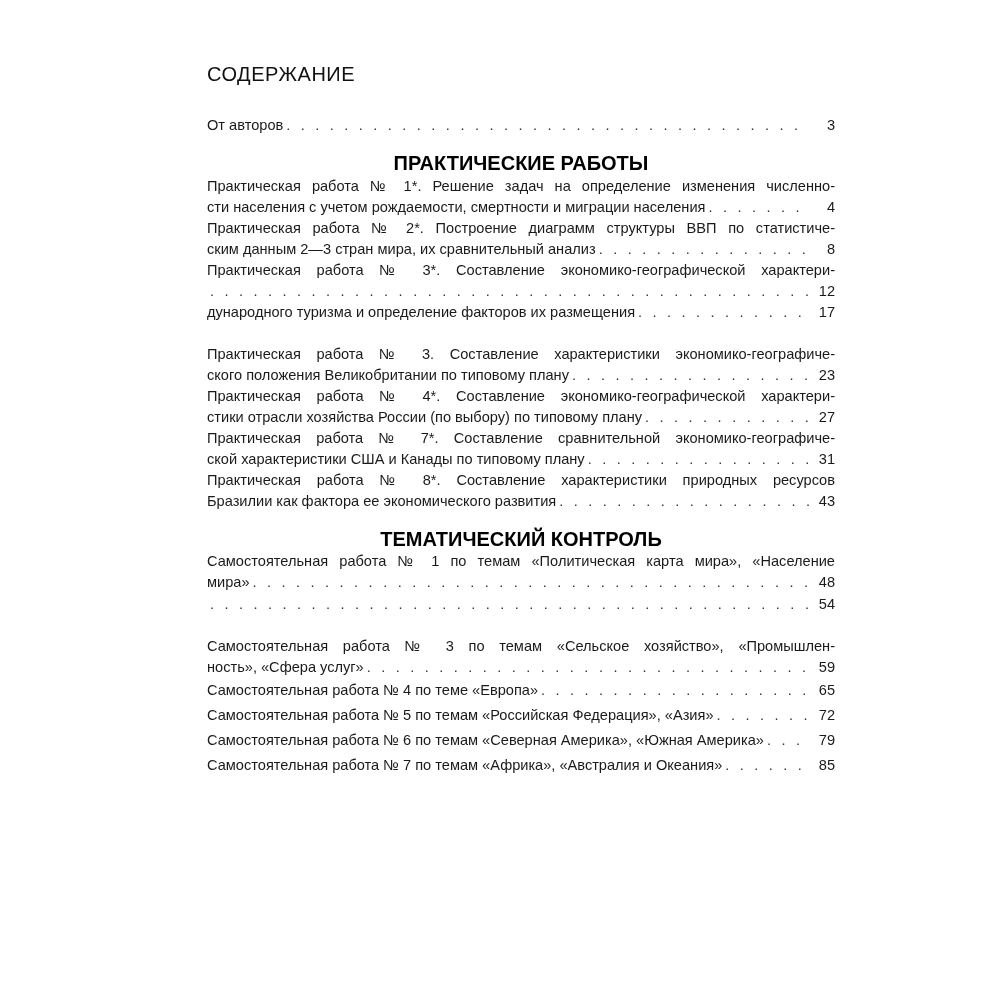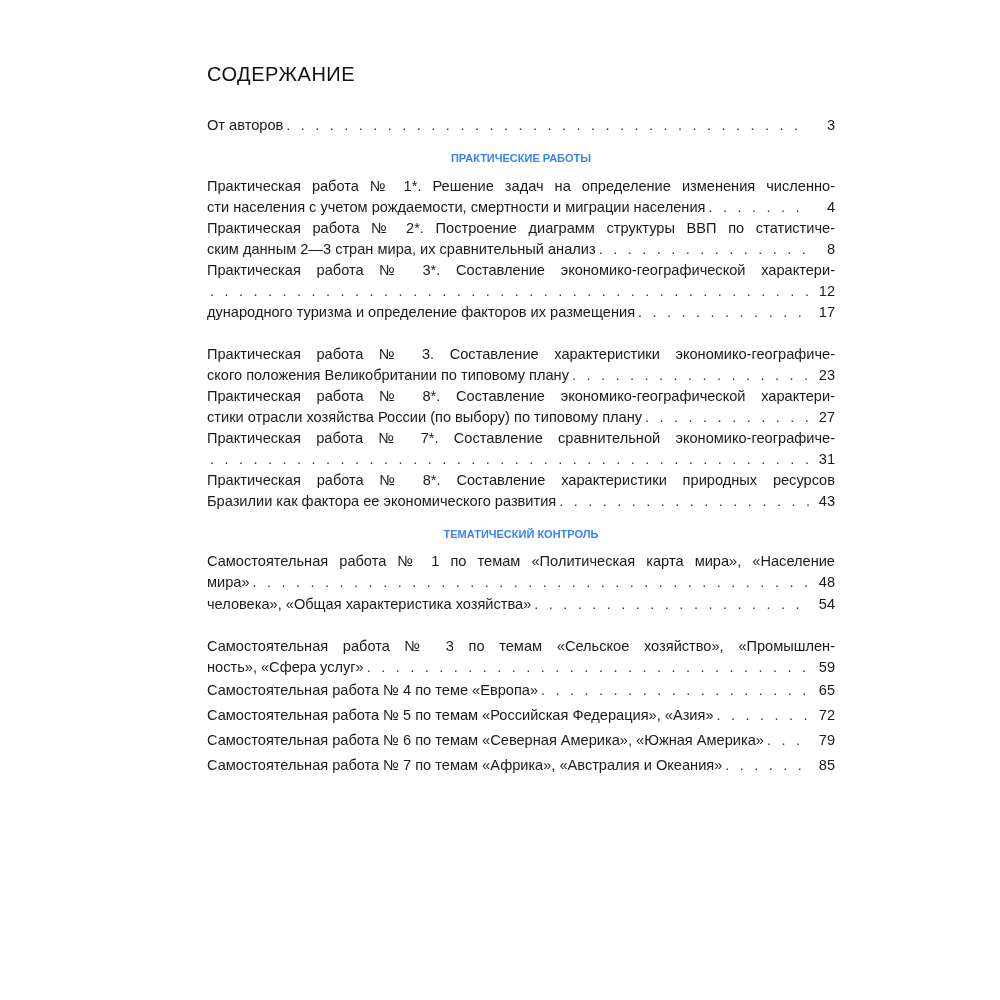--- a/index.html
+++ b/index.html
@@ -9,21 +9,21 @@
   .title { position:absolute; left:0; width:628px; top:63px; 
            font-size:20px; font-weight:normal; letter-spacing:0.5px; color:#111; }
   .entry { position:absolute; left:0; width:628px; font-size:14.6px; line-height:21px; }
   .entry .line1 { display:block; text-align:justify; text-align-last:justify; white-space:nowrap; }
   .entry .last { display:flex; align-items:baseline; white-space:nowrap; }
   .entry .last .txt { flex:0 0 auto; }
   .entry .last .dots { flex:1 1 auto; overflow:hidden; white-space:nowrap; margin:0 4px 0 3px;
                        letter-spacing:3.2px; color:#333; }
   .entry .last .pg { flex:0 0 auto; min-width:22px; text-align:right; }
   .section { position:absolute; left:0; width:628px; text-align:center; font-weight:bold;
-             font-size:11px; color:#3b82f6; }
+             font-size:20px; color:#000000; }
 </style>
 </head>
 <body>
 
 <div class="page">
 
   <div class="title">СОДЕРЖАНИЕ</div>
 
   <div class="entry" style="top:115px">
     <span class="last">
@@ -72,31 +72,32 @@
   <div class="entry" style="top:344px">
     <span class="line1">Практическая работа № 3. Составление характеристики экономико-географиче-</span>
     <span class="last">
       <span class="txt">ского положения Великобритании по типовому плану</span>
       <span class="dots">. . . . . . . . . . . . . . . . . . . . . . . . . . . . . . . . . . . . . . . . . . . . . . . . . . . . . . . . . . . . . . . . . . . . . . . . . . . . . . . .</span>
       <span class="pg">23</span>
     </span>
   </div>
 
   <div class="entry" style="top:386px">
-    <span class="line1">Практическая работа № 8*. Составление экономико-географической характери-</span>
+    <span class="line1">Практическая работа № 4*. Составление экономико-географической характери-</span>
     <span class="last">
       <span class="txt">стики отрасли хозяйства России (по выбору) по типовому плану</span>
       <span class="dots">. . . . . . . . . . . . . . . . . . . . . . . . . . . . . . . . . . . . . . . . . . . . . . . . . . . . . . . . . . . . . . . . . . . . . . . . . . . . . . . .</span>
       <span class="pg">27</span>
     </span>
   </div>
 
   <div class="entry" style="top:428px">
     <span class="line1">Практическая работа № 7*. Составление сравнительной экономико-географиче-</span>
     <span class="last">
+      <span class="txt">ской характеристики США и Канады по типовому плану</span>
       <span class="dots">. . . . . . . . . . . . . . . . . . . . . . . . . . . . . . . . . . . . . . . . . . . . . . . . . . . . . . . . . . . . . . . . . . . . . . . . . . . . . . . .</span>
       <span class="pg">31</span>
     </span>
   </div>
 
   <div class="entry" style="top:470px">
     <span class="line1">Практическая работа № 8*. Составление характеристики природных ресурсов</span>
     <span class="last">
       <span class="txt">Бразилии как фактора ее экономического развития</span>
       <span class="dots">. . . . . . . . . . . . . . . . . . . . . . . . . . . . . . . . . . . . . . . . . . . . . . . . . . . . . . . . . . . . . . . . . . . . . . . . . . . . . . . .</span>
@@ -110,21 +111,20 @@
     <span class="line1">Самостоятельная работа № 1 по темам «Политическая карта мира», «Население</span>
     <span class="last">
       <span class="txt">мира»</span>
       <span class="dots">. . . . . . . . . . . . . . . . . . . . . . . . . . . . . . . . . . . . . . . . . . . . . . . . . . . . . . . . . . . . . . . . . . . . . . . . . . . . . . . .</span>
       <span class="pg">48</span>
     </span>
   </div>
 
   <div class="entry" style="top:594px">
     <span class="last">
-      <span class="txt">человека», «Общая характеристика хозяйства»</span>
       <span class="dots">. . . . . . . . . . . . . . . . . . . . . . . . . . . . . . . . . . . . . . . . . . . . . . . . . . . . . . . . . . . . . . . . . . . . . . . . . . . . . . . .</span>
       <span class="pg">54</span>
     </span>
   </div>
 
   <div class="entry" style="top:636px">
     <span class="line1">Самостоятельная работа № 3 по темам «Сельское хозяйство», «Промышлен-</span>
     <span class="last">
       <span class="txt">ность», «Сфера услуг»</span>
       <span class="dots">. . . . . . . . . . . . . . . . . . . . . . . . . . . . . . . . . . . . . . . . . . . . . . . . . . . . . . . . . . . . . . . . . . . . . . . . . . . . . . . .</span>

